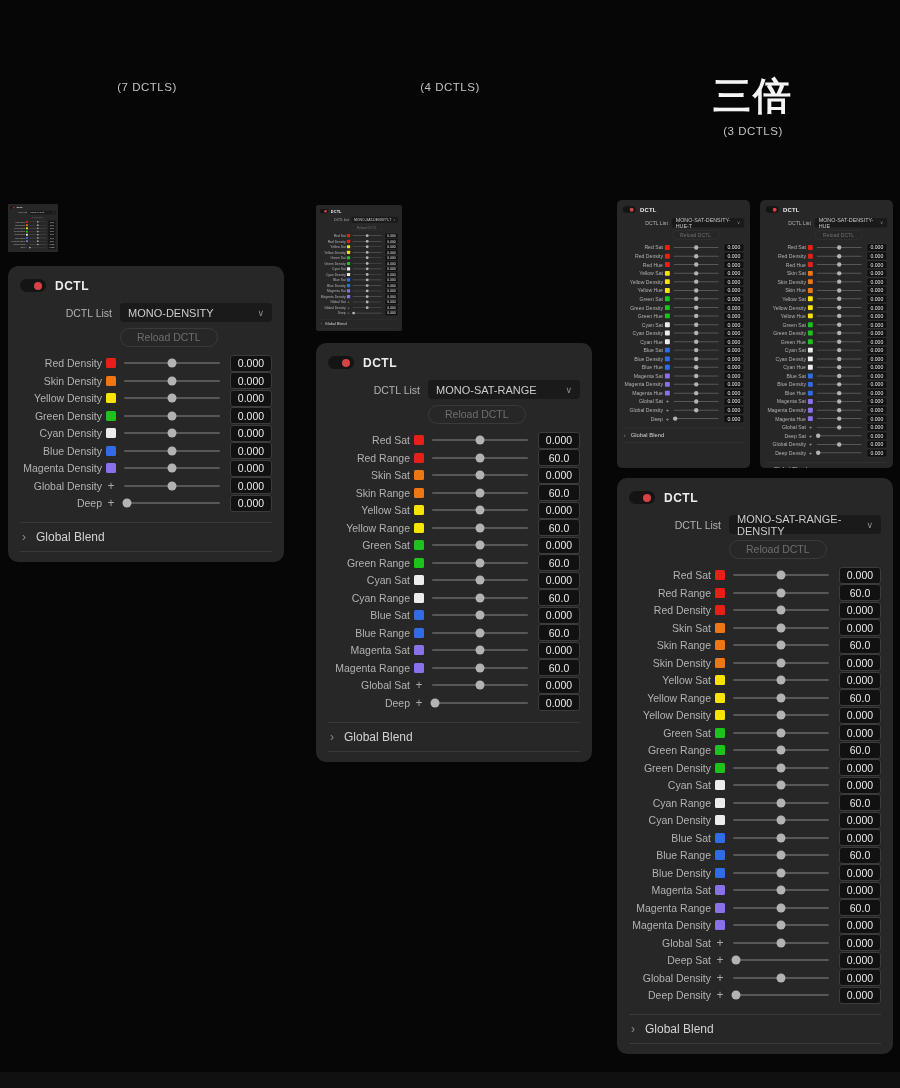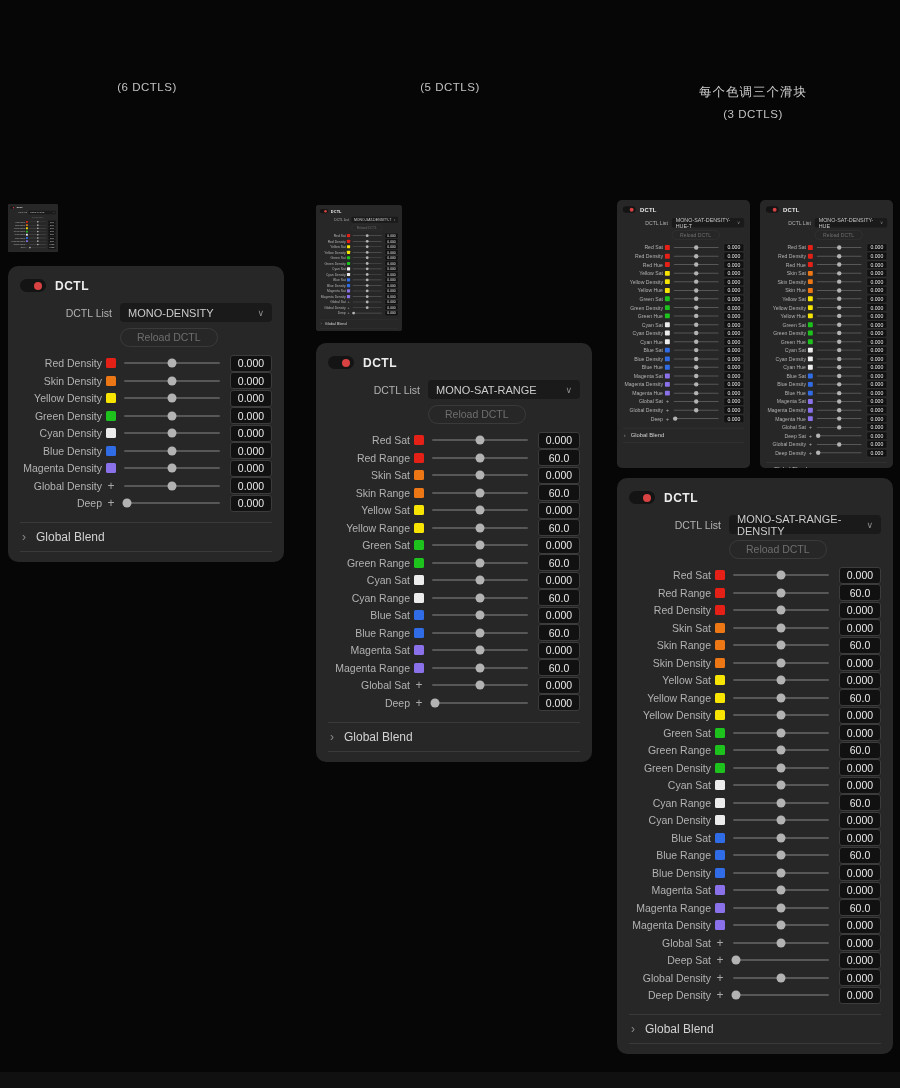--- a/index.html
+++ b/index.html
@@ -47,27 +47,27 @@
   .host-mini{width:50px;height:48px;}
   .host-mini .panel{width:272px;height:261px;overflow:hidden;transform:scale(0.184);}
   #thumbs-small{position:absolute;left:8px;top:204px;display:flex;gap:4px;}
   #thumbs-mid{position:absolute;left:316px;top:205px;display:flex;gap:7px;}
   #footer-bar{position:absolute;left:0;bottom:0;width:900px;height:16px;background:#101010;}
 </style>
 </head>
 <body>
 
 <div class="col-header" style="left:22px;top:74px;width:250px;">
-  <div class="col-count">(6 DCTLS)</div>
+  <div class="col-count">(7 DCTLS)</div>
 </div>
 <div class="col-header" style="left:325px;top:74px;width:250px;">
-  <div class="col-count">(5 DCTLS)</div>
+  <div class="col-count">(4 DCTLS)</div>
 </div>
 <div class="col-header" style="left:628px;top:74px;width:250px;">
-  <div class="col-sub">每个色调三个滑块</div>
+  <div class="col-title">三倍</div>
   <div class="col-count">(3 DCTLS)</div>
 </div>
 
 <div id="thumbs-small">
   <div class="host host-mini">
       <div class="panel">
         <div class="p-header">
           <span class="toggle">
             <span class="toggle-dot"></span>
           </span>

